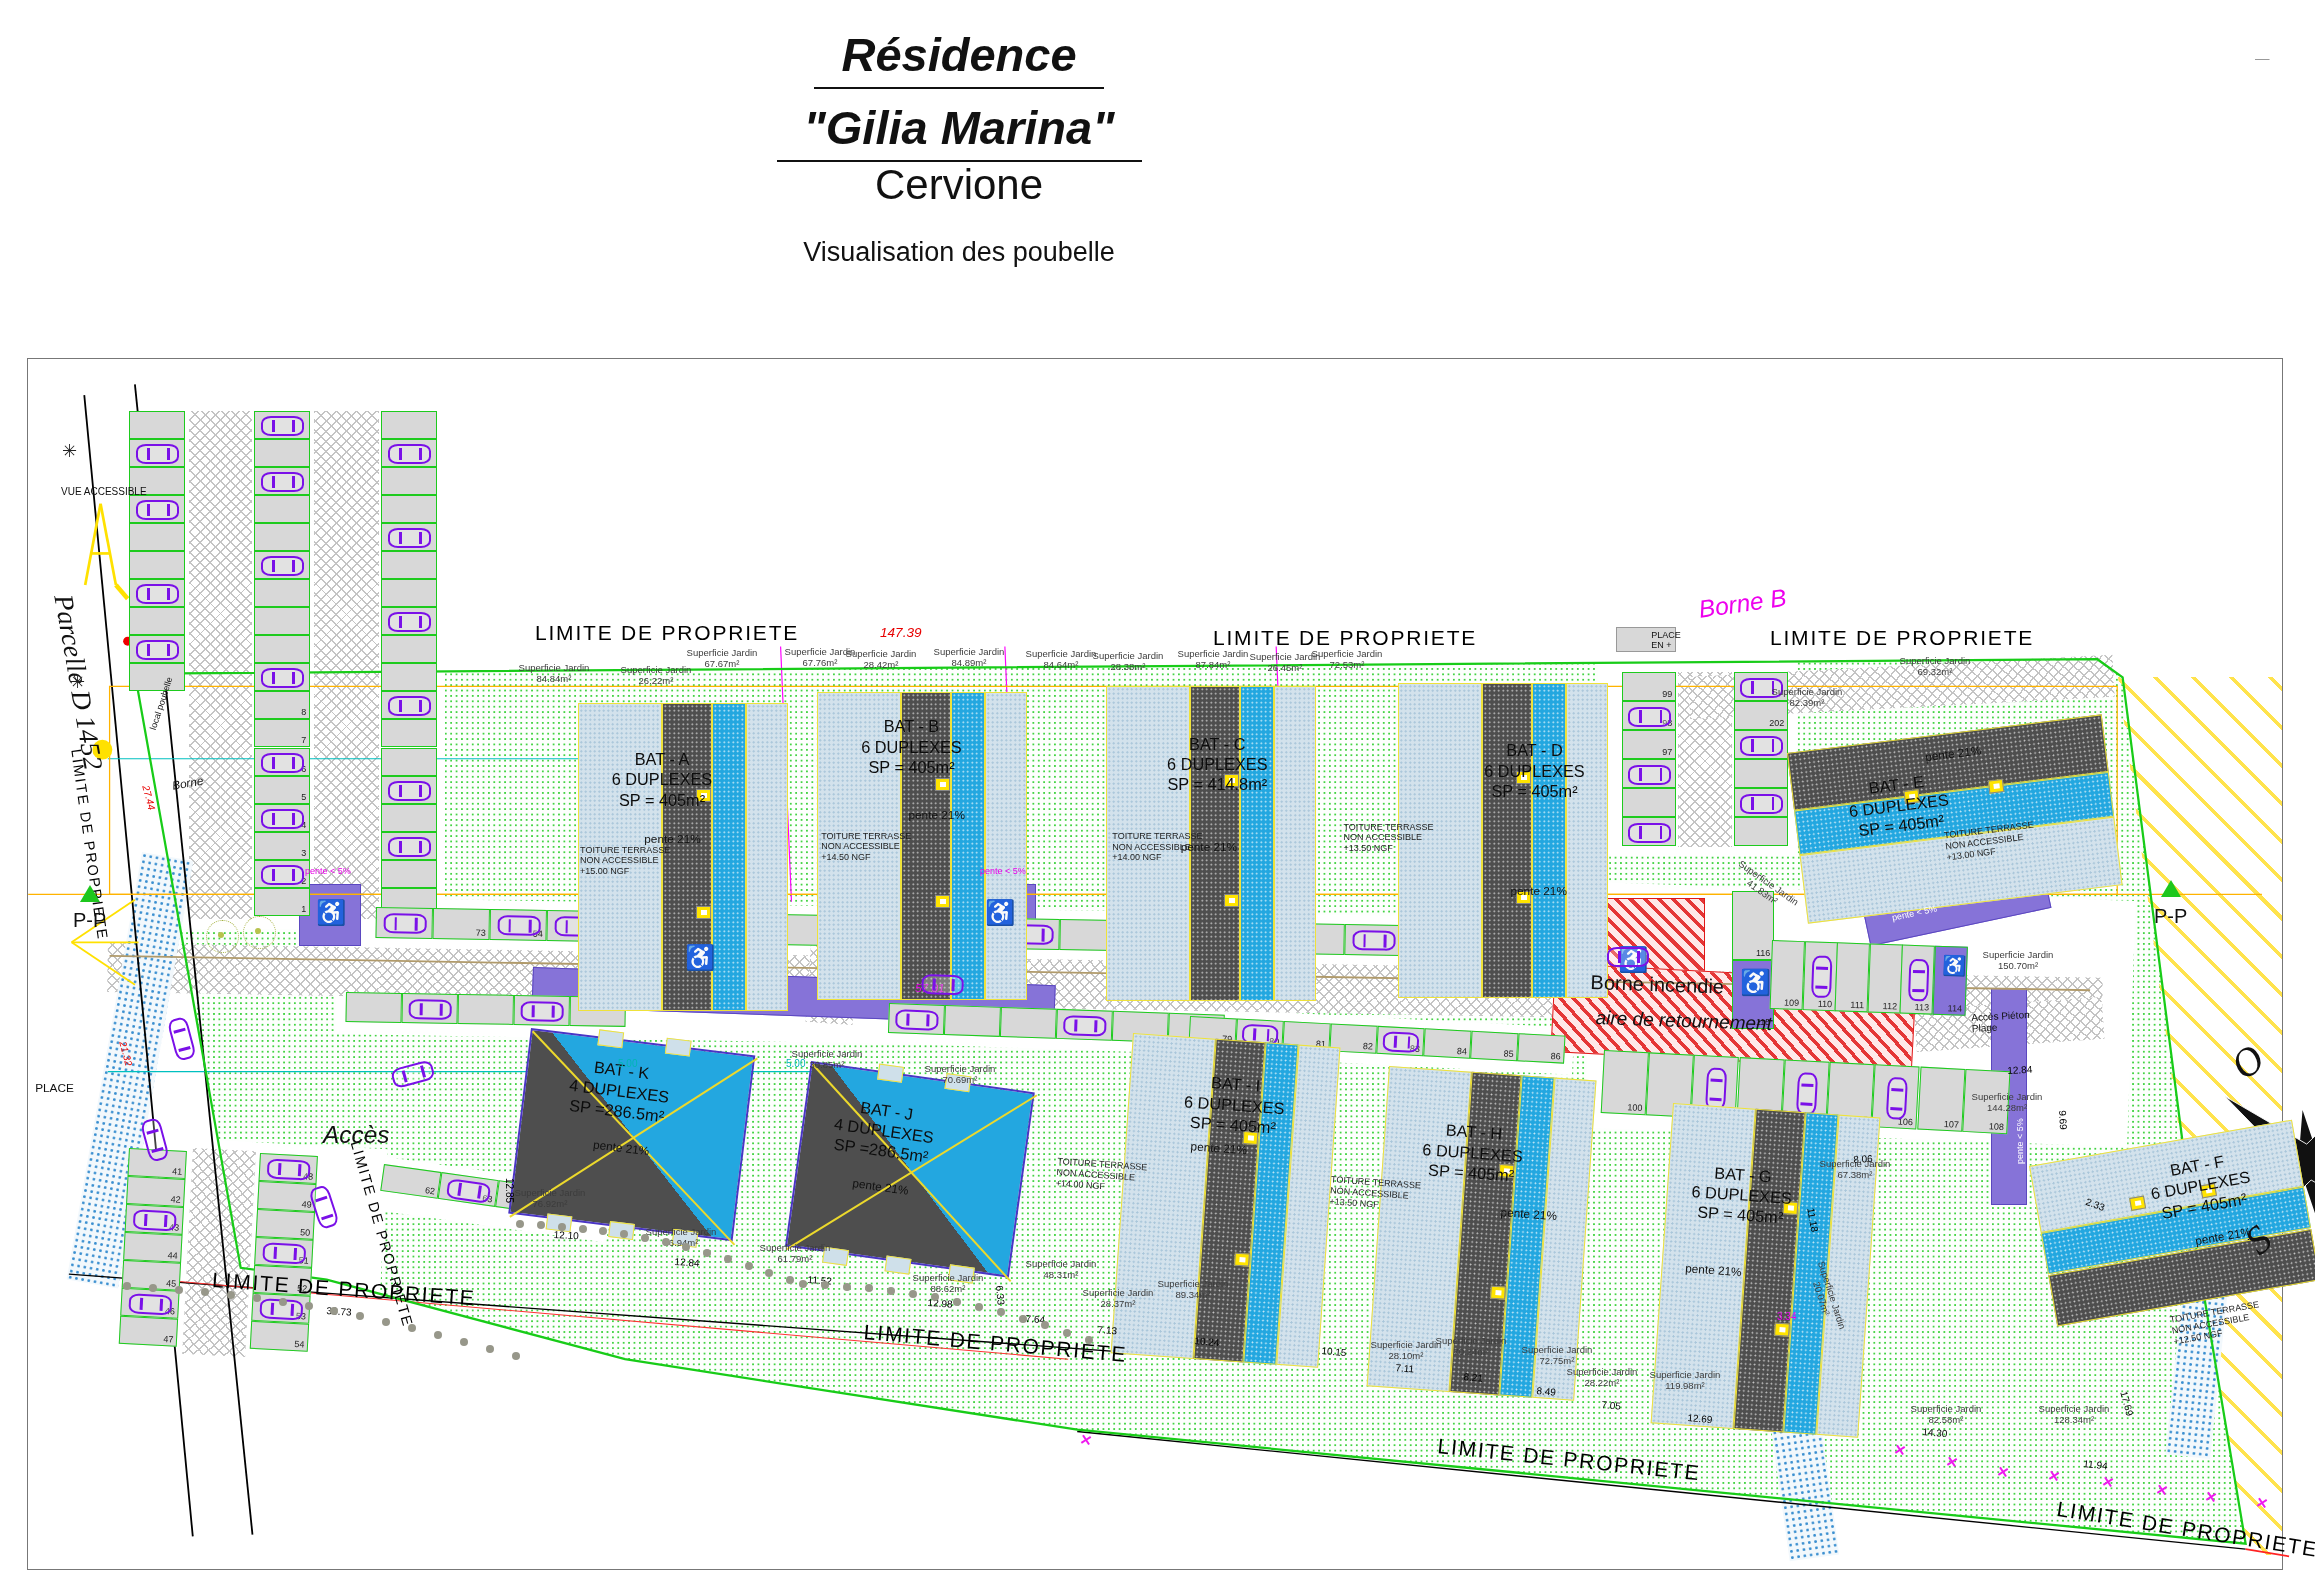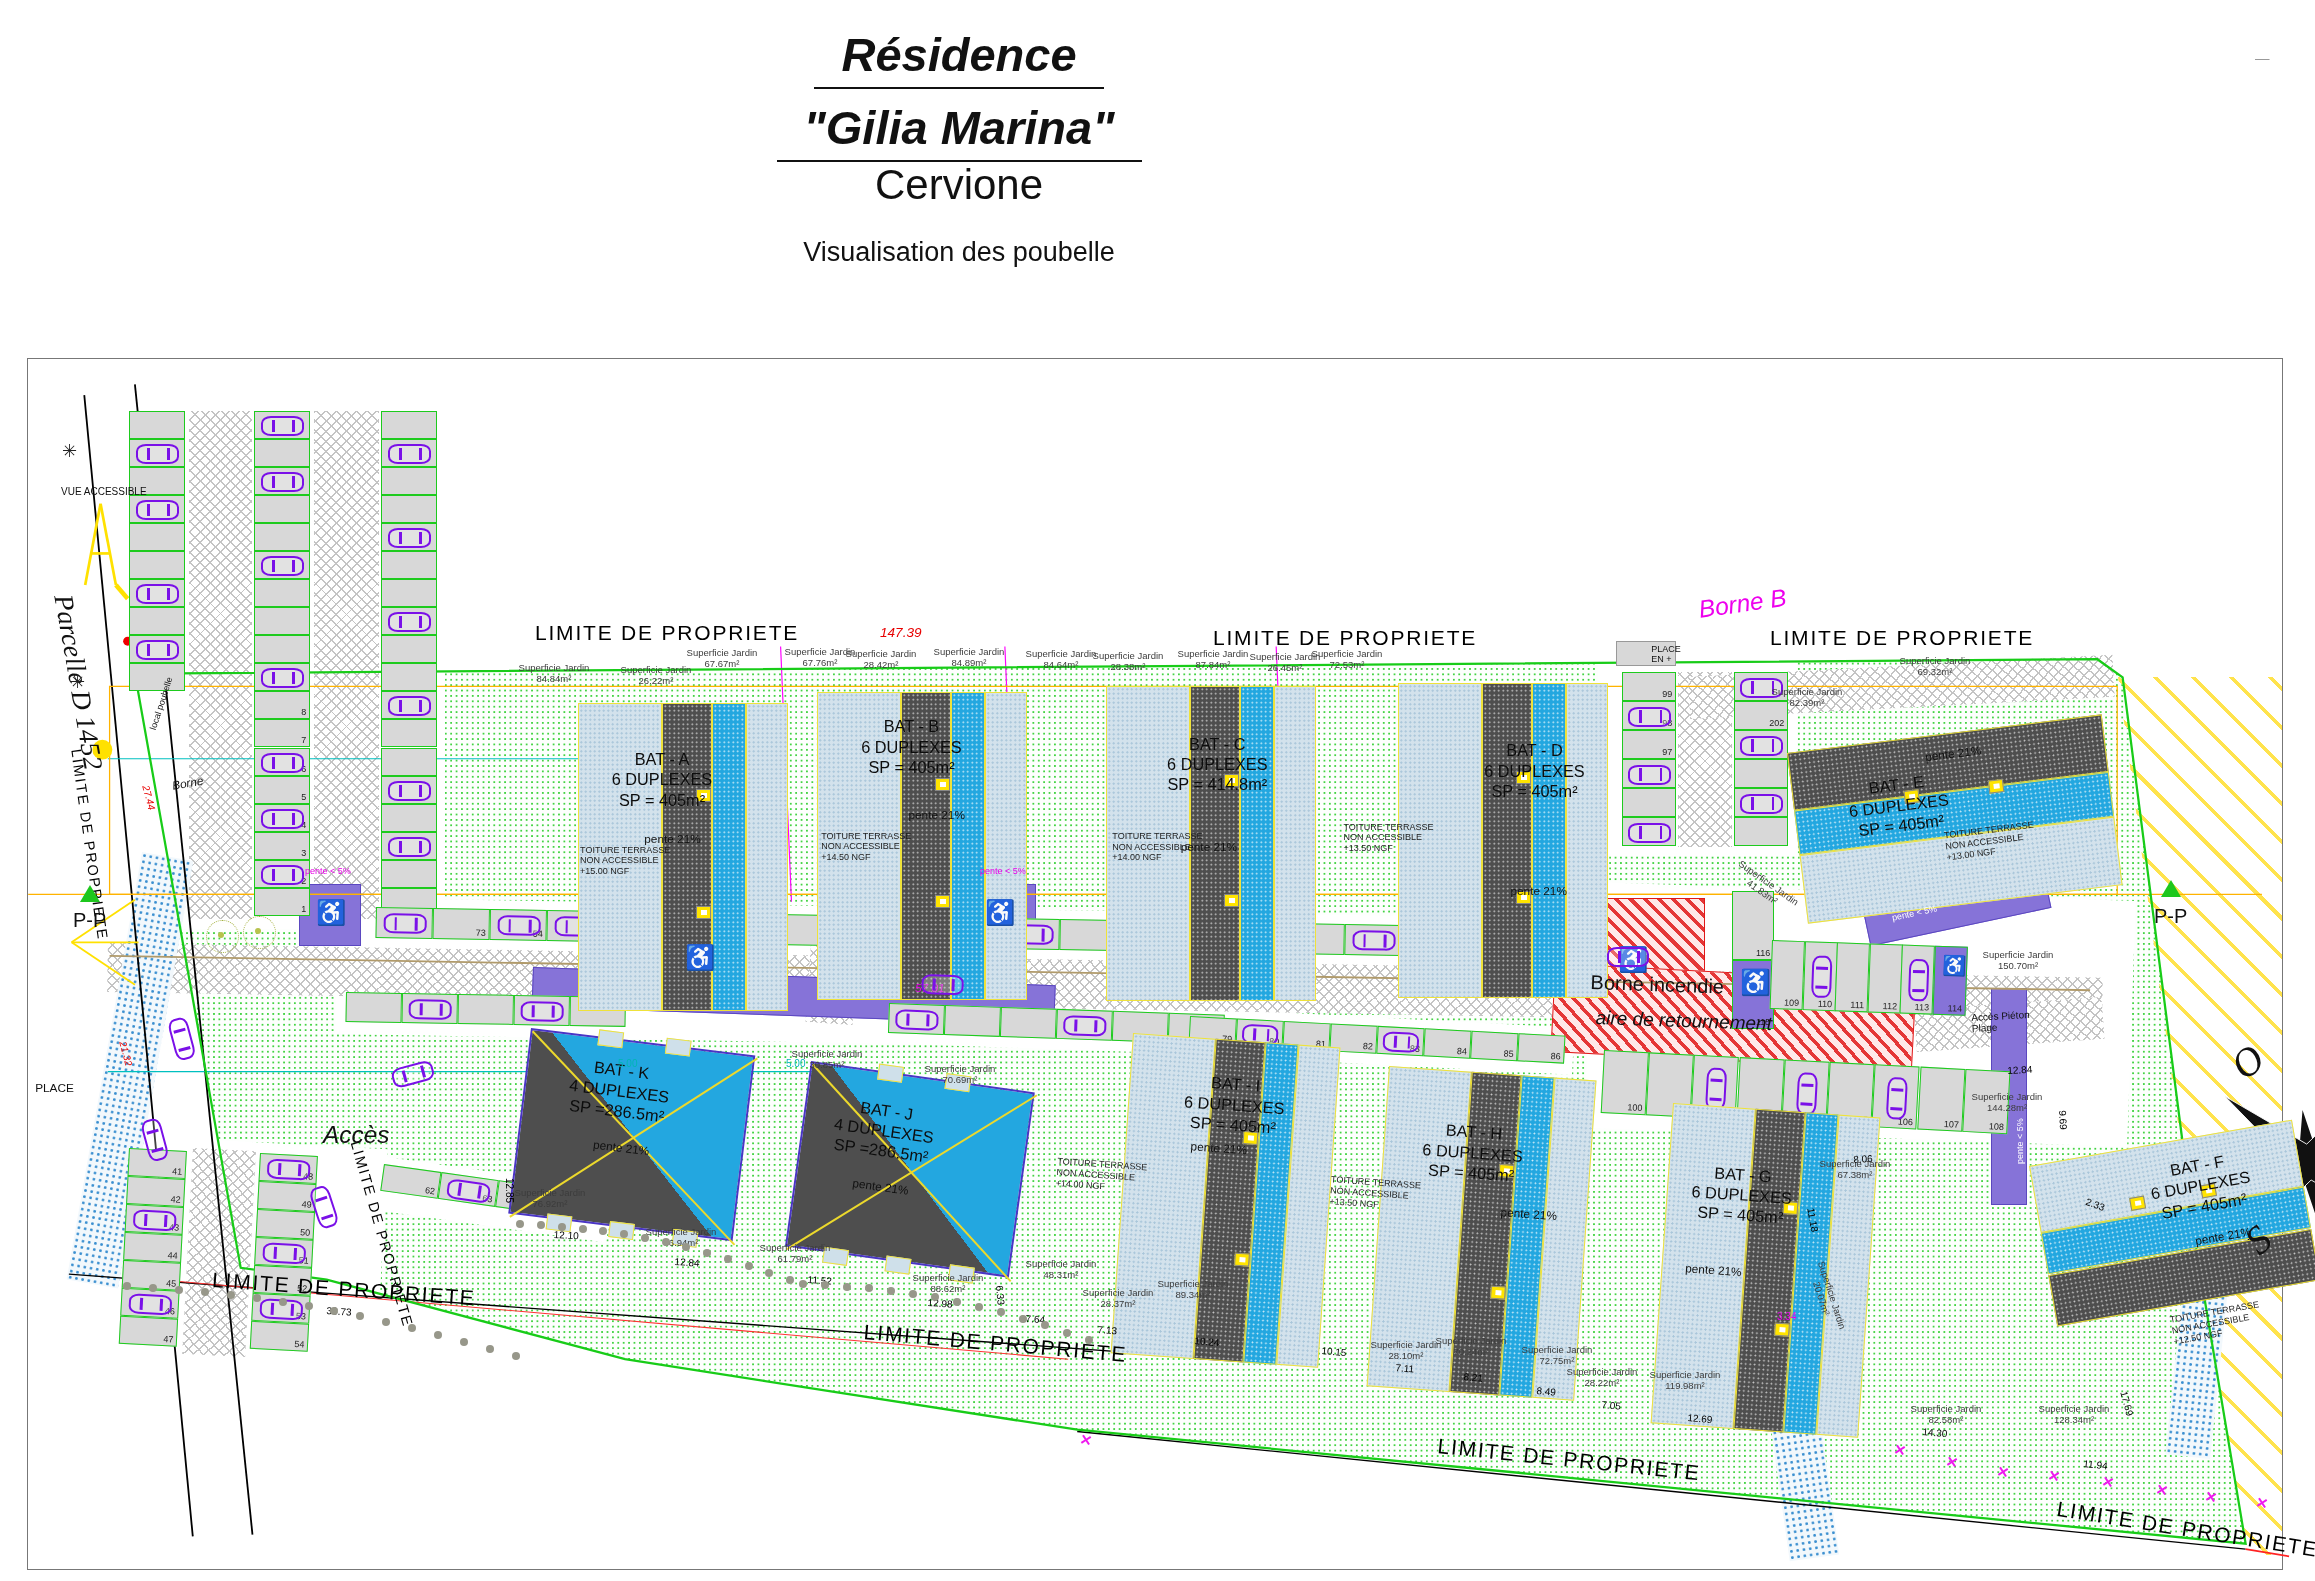--- a/index.html
+++ b/index.html
@@ -1039,21 +1039,21 @@
       <div class="lab red it dim" style="left: 100px; top: 681px; transform: rotate(75deg);">21.32</div>
       <div class="lab red it dim" style="left: 123px; top: 425px; transform: rotate(75deg);">27.44</div>
       <div class="lab mag dim" style="left: 1749px; top: 952px;">3.34</div>
       <div class="lab mag it dim" style="left: 887px; top: 622px; font-size: 11.8px;">57.01</div>
       <div class="lab teal dim" style="left: 590px; top: 699px;">5.00</div>
       <div class="lab teal dim" style="left: 758px; top: 699px;">5.00</div>
       <div class="lab  dim" style="left: 277px; top: 507px; font-size: 9px; color: rgb(232, 0, 232);">pente &lt; 5%</div>
       <div class="lab  dim" style="left: 952px; top: 507px; font-size: 9px; color: rgb(232, 0, 232);">pente &lt; 5%</div>
       <div class="lab  dim" style="left: 1863px; top: 554px; font-size: 9px; color: rgb(255, 255, 255); transform: rotate(-12deg);">pente &lt; 5%</div>
       <div class="lab  dim" style="left: 1987px; top: 805px; font-size: 9px; color: rgb(255, 255, 255); transform: rotate(-90deg);">pente &lt; 5%</div>
-      <div class="box" style="left: 1588px; top: 282px; width: 60px; height: 25px; padding-left: 40px;">PLACE EN +</div>
+      <div class="box" style="left: 1588px; top: 268px; width: 60px; height: 25px; padding-left: 40px;">PLACE EN +</div>
       <div class="tri" style="left: 52px; top: 526px;"></div>
       <div class="tri" style="left: 2133px; top: 521px;"></div>
       <div class="hc" style="font-size: 24.4px; left: 288px; top: 539px;">♿</div>
       <div class="hc" style="font-size: 24.4px; left: 957px; top: 539px;">♿</div>
       <div class="hc" style="font-size: 24.4px; left: 657px; top: 584px;">♿</div>
       <div class="hc" style="font-size: 24.4px; left: 1590px; top: 586px;">♿</div>
       <div class="car" style="left: 362px; top: 711px; width: 42px; height: 20px; transform: rotate(-15deg); transform-origin: left top;">
         <i style="left:9px"></i>
         <i style="right:7.2px"></i>
       </div>

